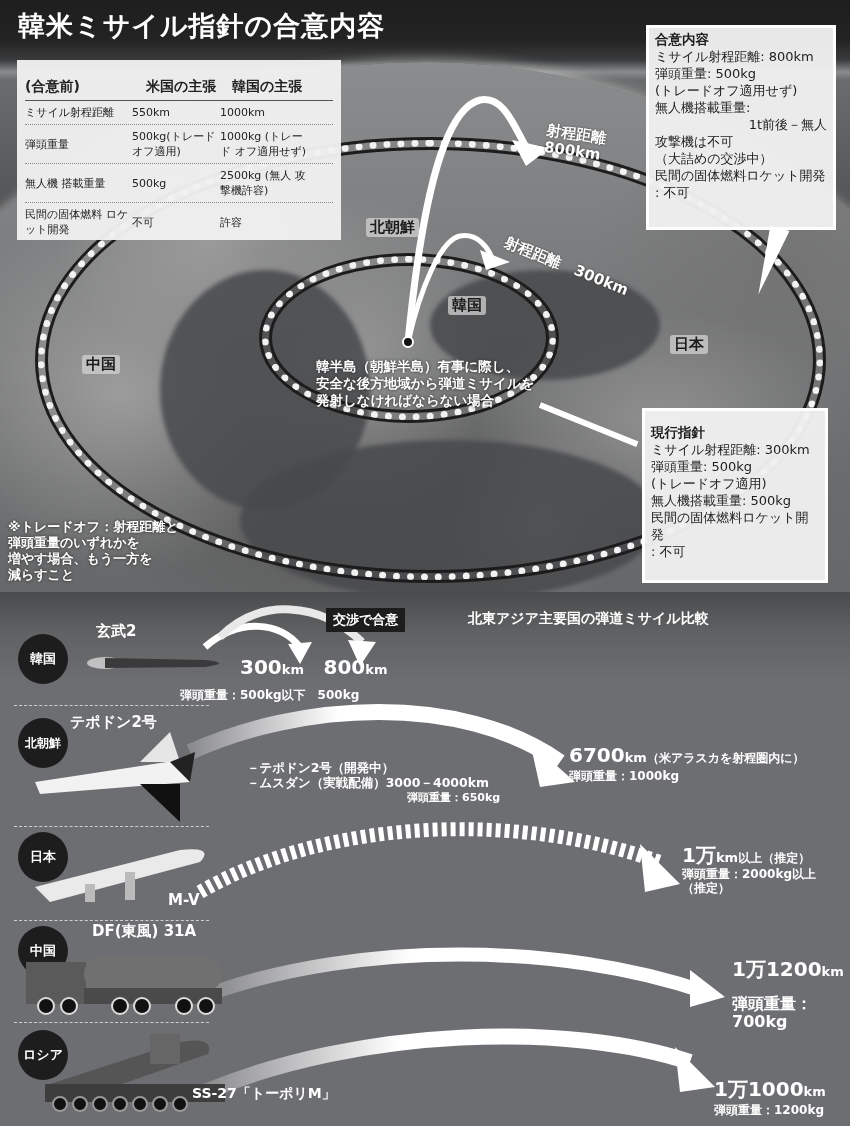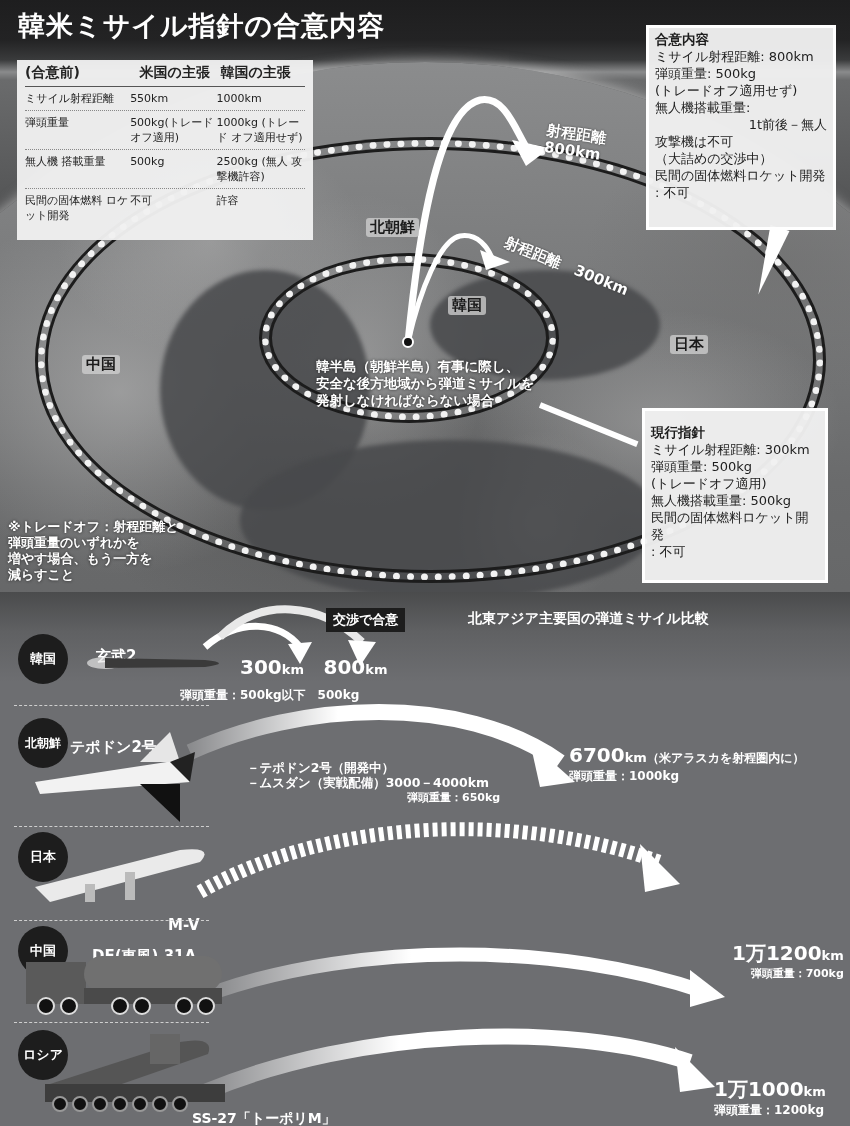--- a/index.html
+++ b/index.html
@@ -34,25 +34,25 @@
     box-shadow: 0 0 0 3px #1c1c1c inset, 0 0 0 3px #1c1c1c;
   }
 
   #title-main {
     position: absolute; left: 18px; top: 8px; color: #fff; font-size: 27px; font-weight: bold;
     letter-spacing: 1px;
   }
 
   
   #before-table {
-    position: absolute; left: 17px; top: 60px; width: 296px; height: 180px;
-    background: rgba(240,240,240,.96); padding: 4px 8px; color: #222; font-size: 11px;
+    position: absolute; left: 17px; top: 60px; width: 324px; height: 180px;
+    background: rgba(240,240,240,.96); padding: 18px 8px; color: #222; font-size: 11px;
   }
   #before-table .hdr { display: flex; font-size: 14px; font-weight: bold; padding-bottom: 4px; border-bottom: 1px solid #555; }
-  #before-table .row { display: flex; border-bottom: 1px dotted #888; padding: 4px 0; line-height: 15px; }
+  #before-table .row { display: flex; border-bottom: 1px dotted #888; padding: 4px 0; line-height: 15px; align-items: center; }
   #before-table .row:last-child { border-bottom: none; }
   .c1 { width: 107px; } .c2 { width: 88px; } .c3 { width: 90px; }
 
   
   .callout {
     position: absolute; background: rgba(240,240,240,.96); border: 3px solid #fff; color: #1d1d1d;
     font-size: 13px; line-height: 17px; padding: 3px 6px;
   }
   .callout .ctitle { font-weight: bold; font-size: 13.5px; }
   #agreed-box { left: 646px; top: 25px; width: 190px; height: 205px; }
@@ -92,21 +92,21 @@
     background: linear-gradient(#4a4b4c 0, #606163 40px, #6d6e71 90px, #6d6e71 100%);
   }
   #compare-title {
     position: absolute; left: 468px; top: 18px; color: #fff; font-size: 14px; font-weight: bold;
   }
   .country-badge {
     position: absolute; width: 50px; height: 50px; border-radius: 50%; background: #1d1d1d;
     color: #fff; font-size: 13px; font-weight: bold; display: flex; align-items: center; justify-content: center;
   }
   .row-sep { position: absolute; left: 14px; width: 195px; border-top: 1px dashed #cfcfcf; }
-  .missile-name { position: absolute; color: #fff; font-size: 15px; font-weight: bold; margin-top: 25px; }
+  .missile-name { position: absolute; color: #fff; font-size: 15px; font-weight: bold; }
   .missile-shape { position: absolute; }
   .result { position: absolute; color: #fff; font-weight: bold; line-height: 18px; }
   .result .big { font-size: 20px; }
   .result .unit { font-size: 13px; }
   .result .sub { font-size: 12px; }
   .note { position: absolute; color: #fff; font-size: 12.5px; line-height: 15px; font-weight: bold; }
   #negotiation-tag {
     position: absolute; left: 326px; top: 16px; background: #1d1d1d; color: #fff;
     font-size: 13px; font-weight: bold; padding: 3px 7px;
   }
@@ -279,40 +279,45 @@
   </div>
   <div class="row-sep" style="top:234px;"></div>
 
   <div class="country-badge" style="left:18px;top:240px;">日本</div>
   <svg class="missile-shape" width="180" height="70" style="left:30px;top:240px;">
     <path d="M5 55 L 150 18 Q 185 14 170 30 L 20 70 Z" fill="#eaeaea"></path>
     <rect x="55" y="52" width="10" height="18" fill="#bbb"></rect>
     <rect x="95" y="40" width="10" height="28" fill="#bbb"></rect>
   </svg>
   <div class="missile-name" style="left:168px;top:299px;">M-V</div>
+  <div class="result" style="left:682px;top:254px;">
+    <span class="big">1万</span><span class="unit">km</span><span class="sub">以上（推定）</span>
+    <div class="sub" style="line-height:14px;">弾頭重量：2000kg以上</div>
+    <div class="sub" style="line-height:14px;">（推定）</div>
+  </div>
   <div class="row-sep" style="top:328px;"></div>
 
   <div class="country-badge" style="left:18px;top:334px;">中国</div>
   <div class="missile-name" style="left:92px;top:330px;">DF(東風) 31A</div>
   <svg class="missile-shape" width="200" height="70" style="left:24px;top:356px;">
     <rect x="2" y="14" width="60" height="42" fill="#5a5a5a"></rect>
     <rect x="60" y="8" width="138" height="36" rx="18" fill="#707070"></rect>
     <rect x="60" y="40" width="138" height="16" fill="#4a4a4a"></rect>
     <g fill="#111" stroke="#ddd" stroke-width="2">
       <circle cx="22" cy="58" r="8"></circle>
         <circle cx="45" cy="58" r="8"></circle>
         <circle cx="96" cy="58" r="8"></circle>
       <circle cx="118" cy="58" r="8"></circle>
         <circle cx="160" cy="58" r="8"></circle>
         <circle cx="182" cy="58" r="8"></circle>
     </g>
   </svg>
-  <div class="result" style="left:732px;top:352px;text-align:right;">
+  <div class="result" style="left:732px;top:368px;">
     <span class="big">1万1200</span><span class="unit">km</span>
-    <div class="sub" style="font-size:11px;">弾頭重量：700kg</div>
+    <div class="sub" style="font-size:16px;margin-top:14px;">弾頭重量：700kg</div>
   </div>
   <div class="row-sep" style="top:430px;"></div>
 
   <div class="country-badge" style="left:18px;top:438px;">ロシア</div>
   <svg class="missile-shape" width="200" height="90" style="left:40px;top:432px;">
     <path d="M10 60 L 140 18 Q 175 12 168 30 L 30 78 Z" fill="#555"></path>
     <rect x="110" y="10" width="30" height="30" fill="#666"></rect>
     <rect x="5" y="60" width="180" height="18" fill="#3d3d3d"></rect>
     <g fill="#111" stroke="#999" stroke-width="2">
       <circle cx="20" cy="80" r="7"></circle>

